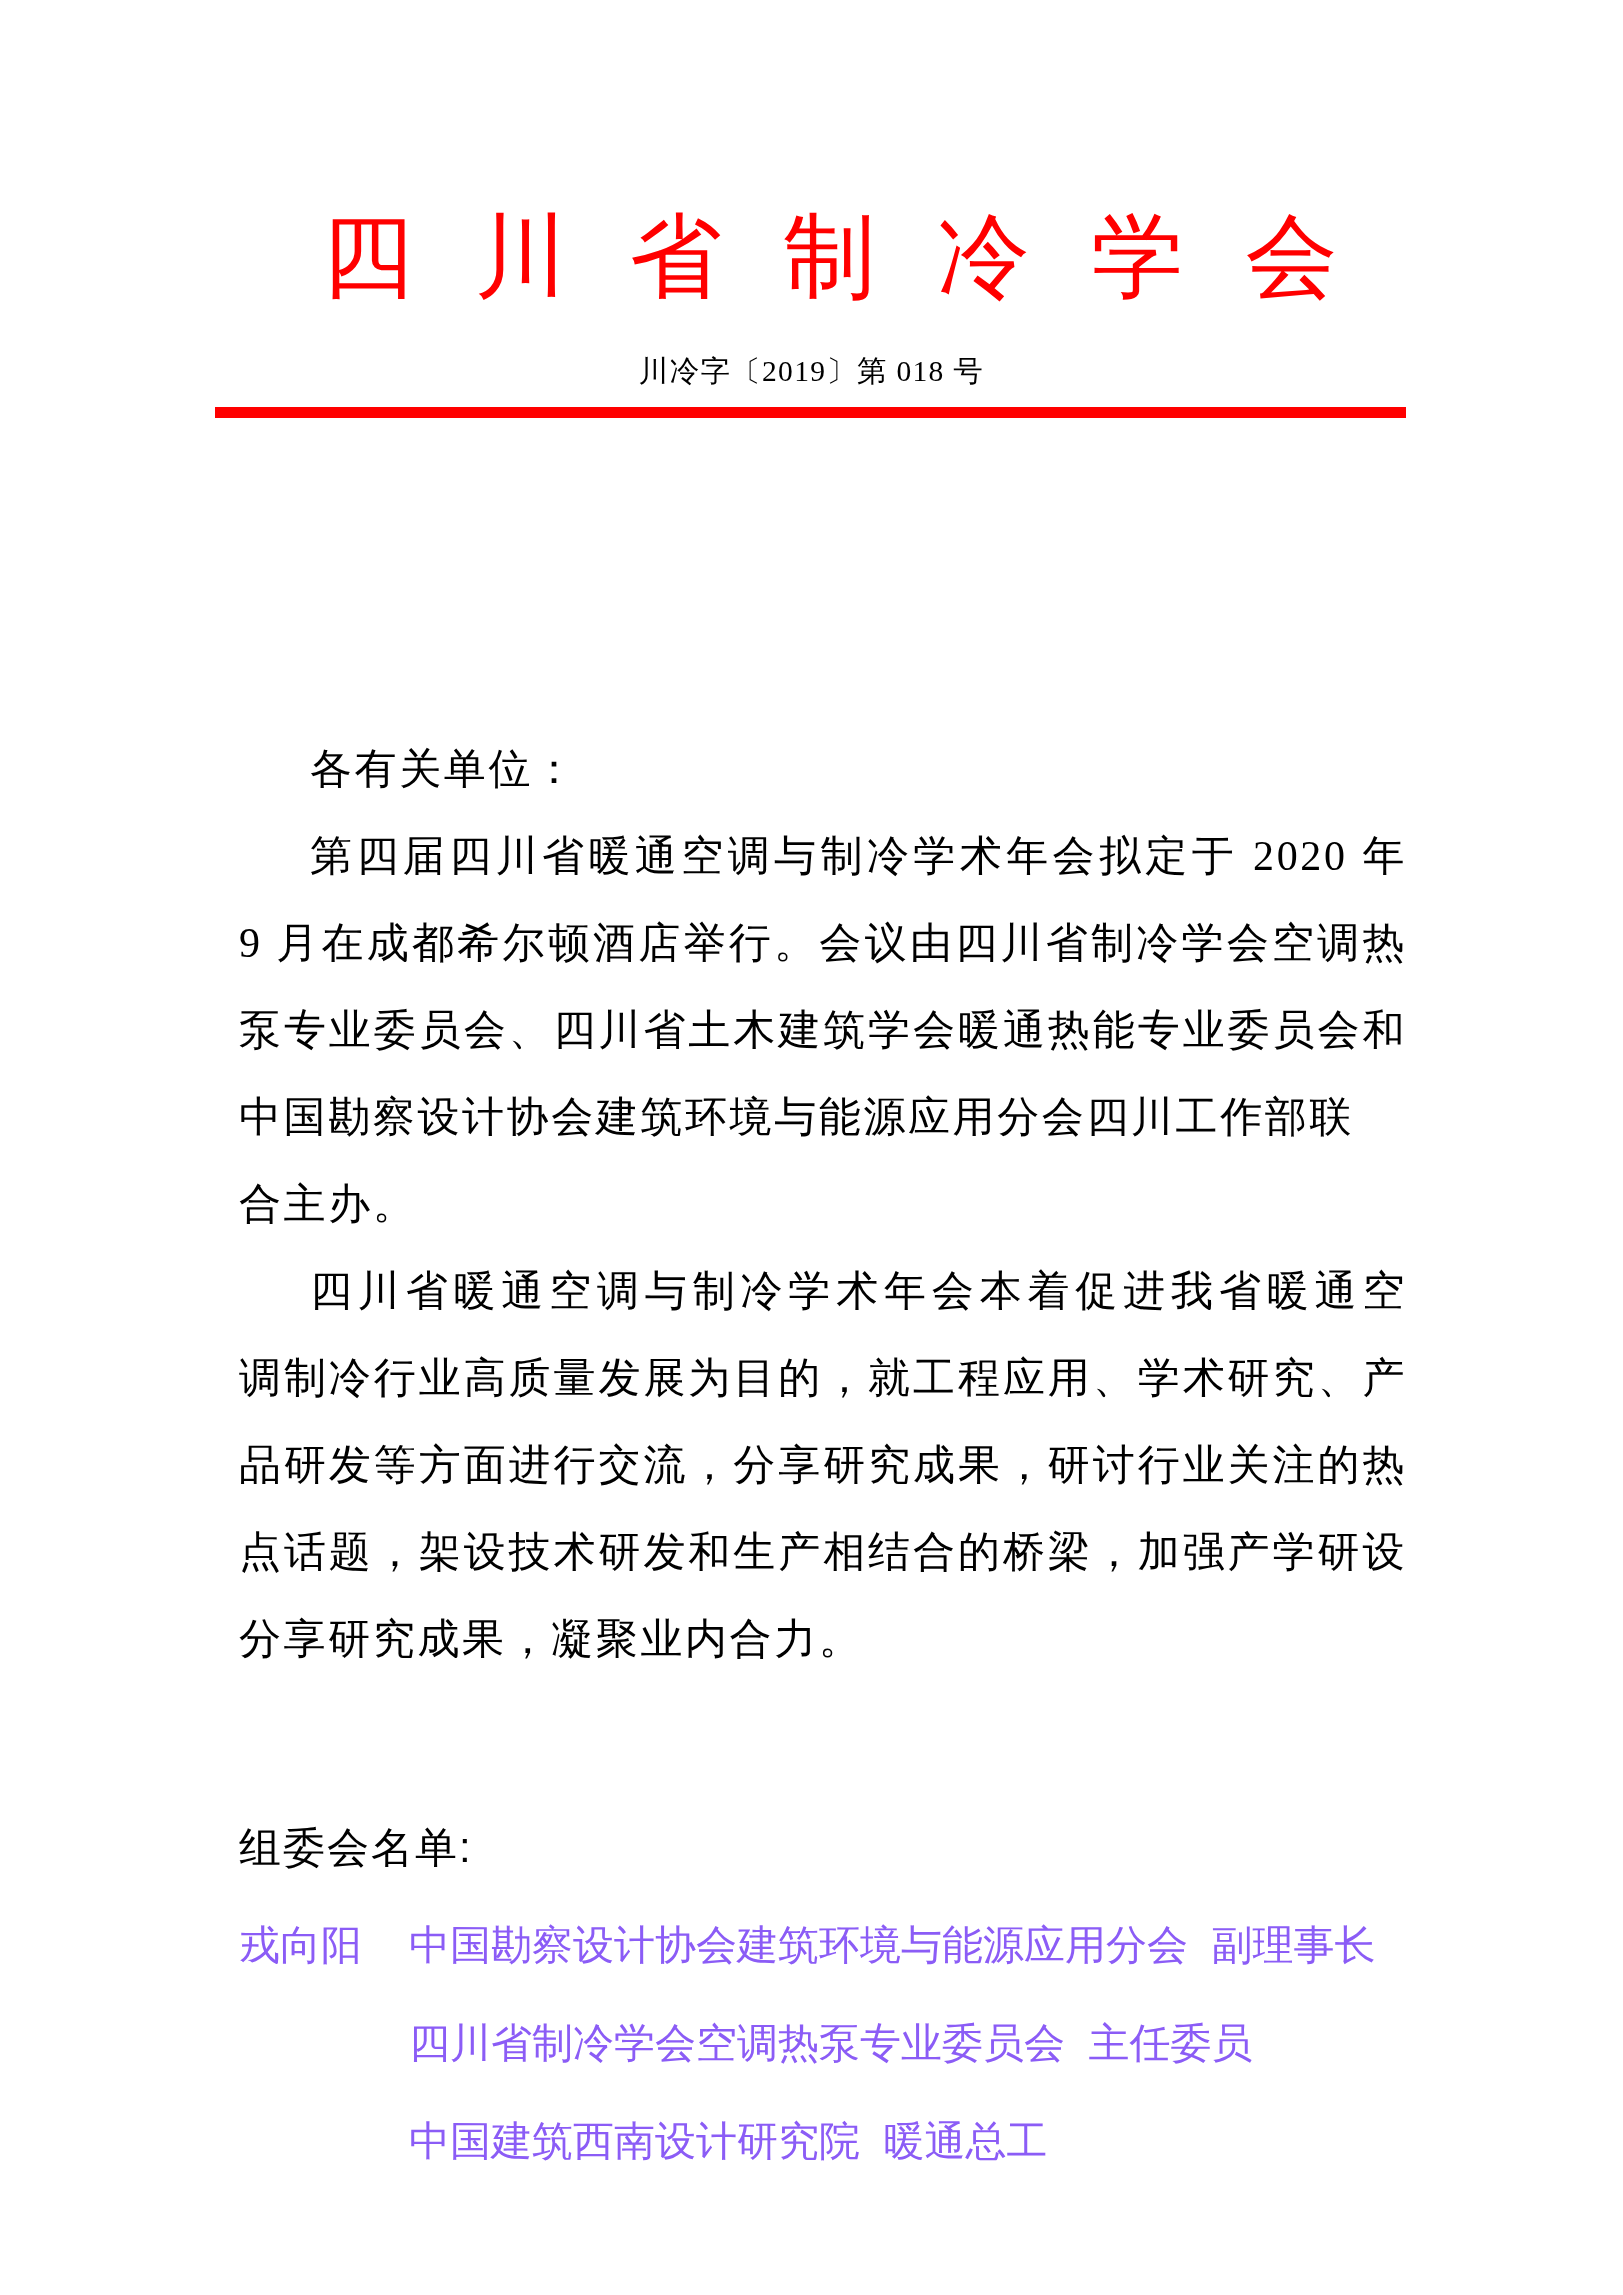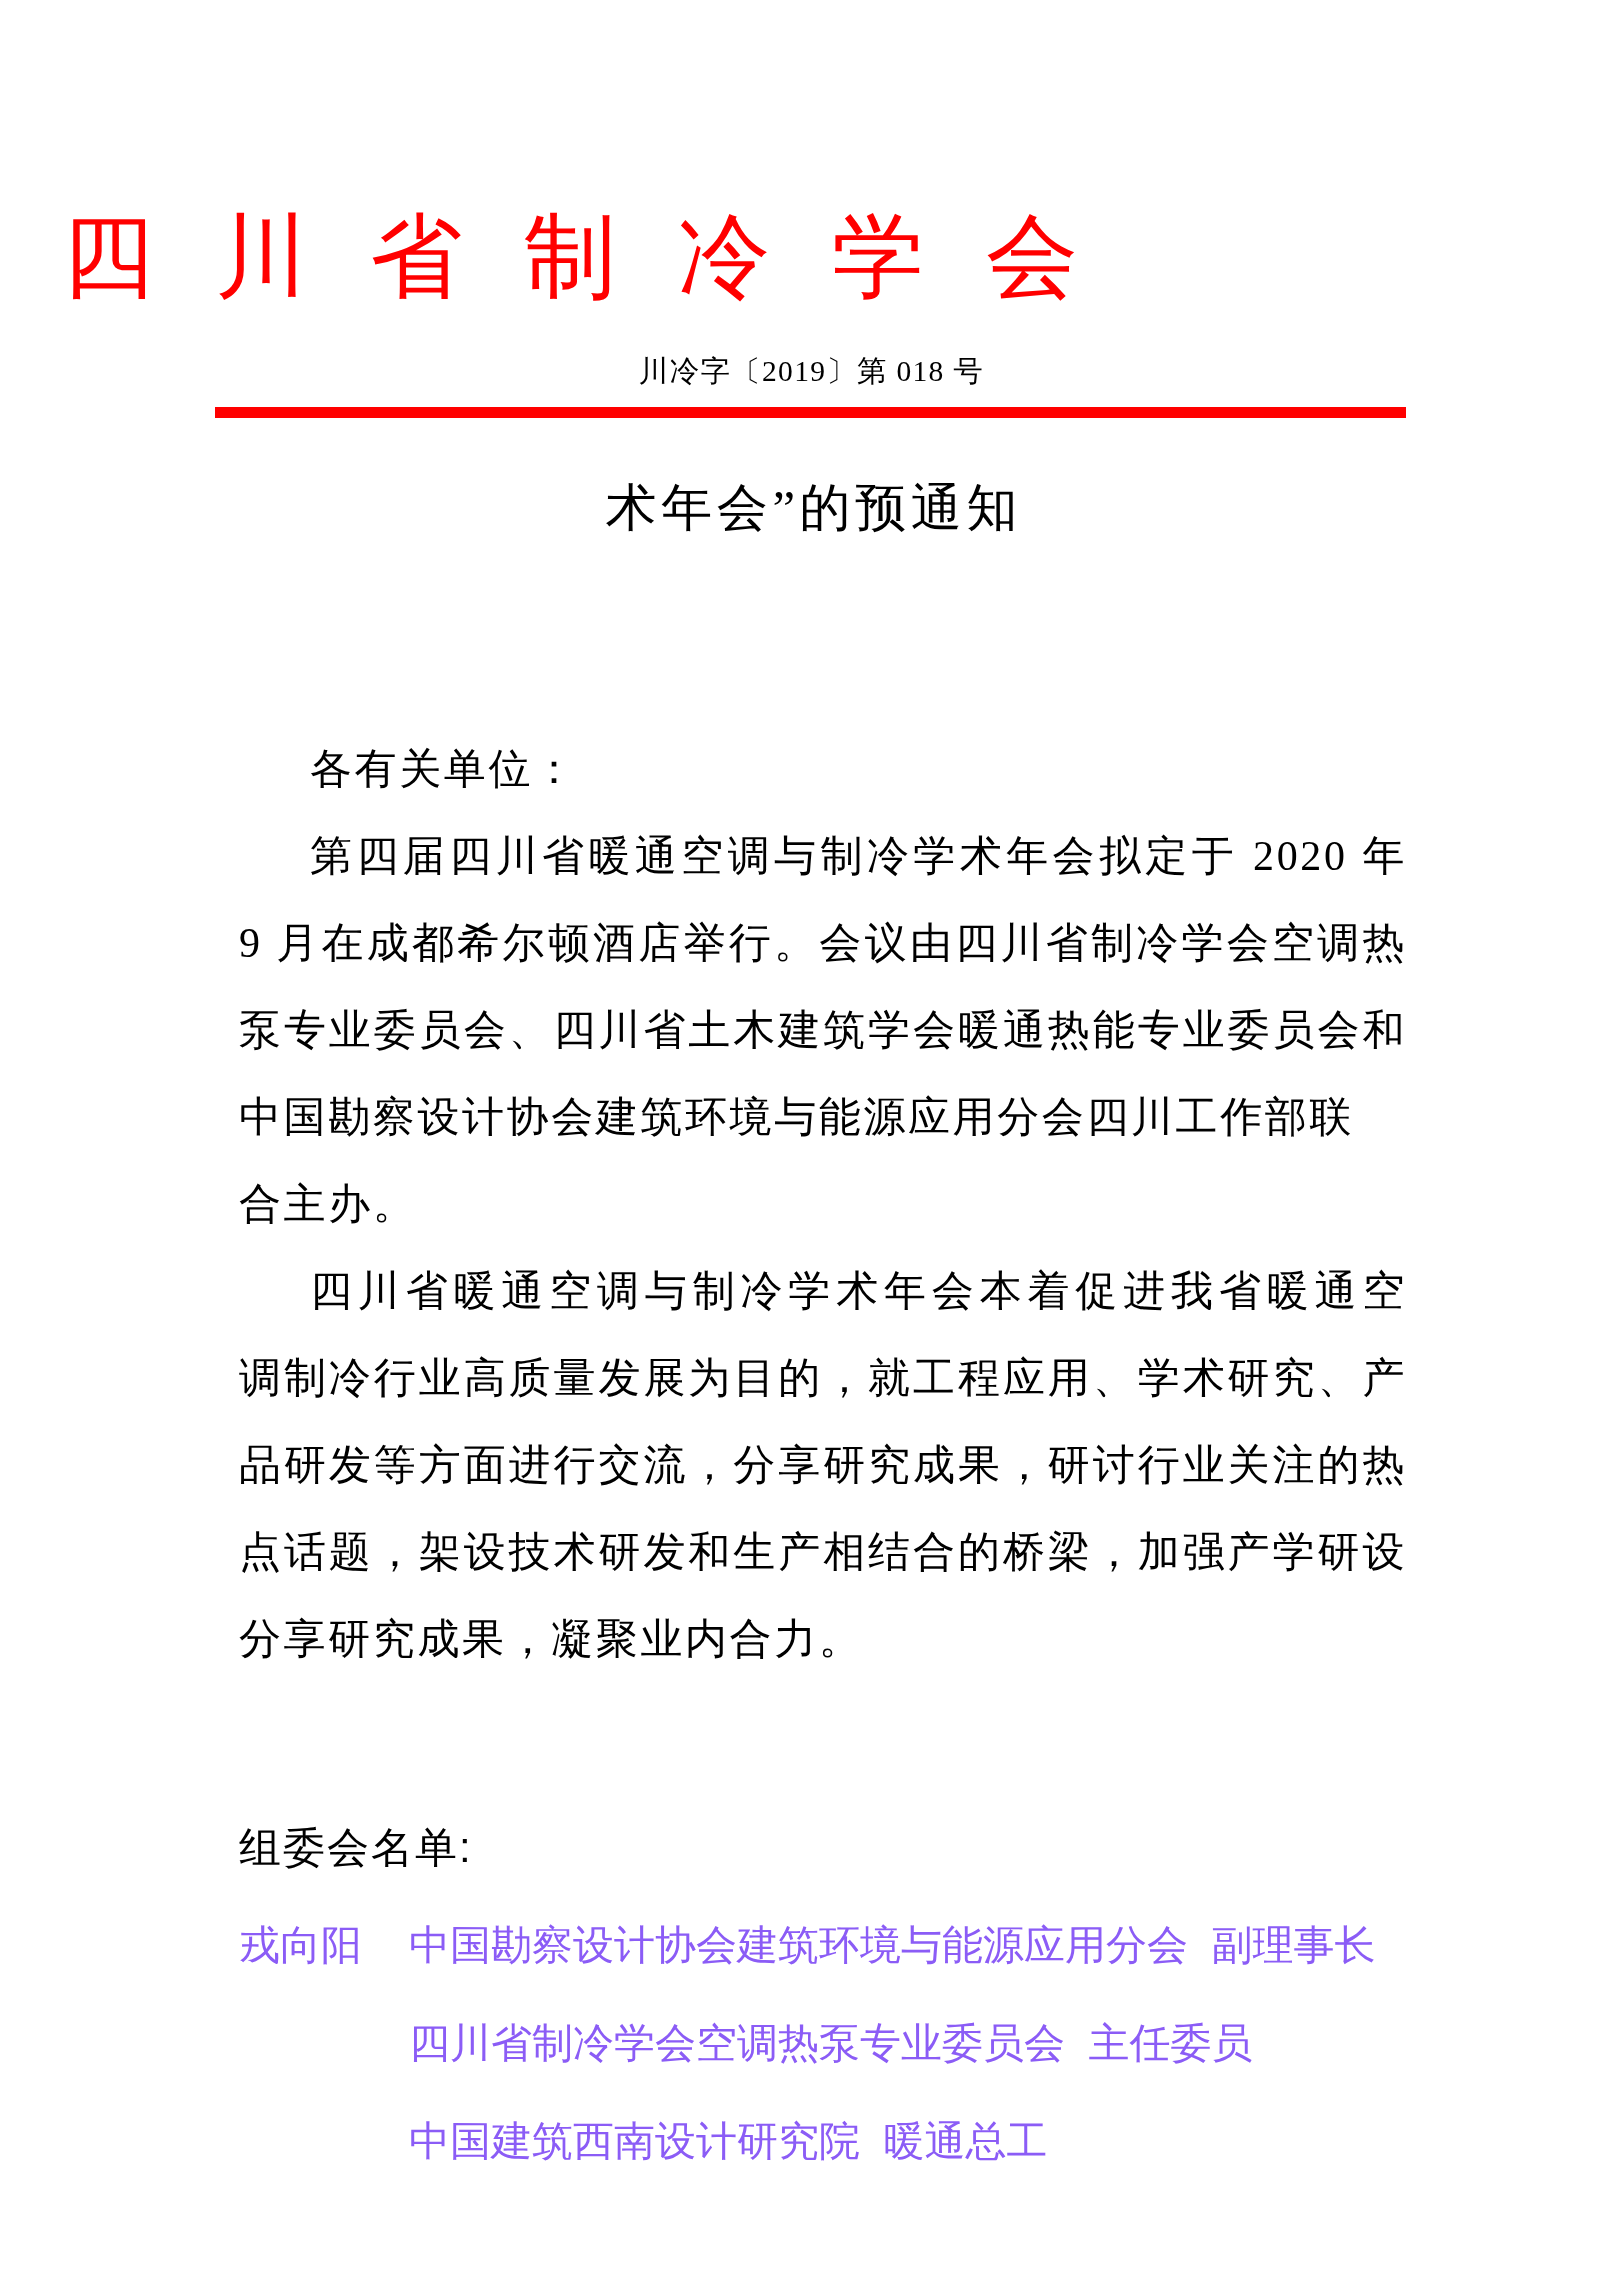--- a/index.html
+++ b/index.html
@@ -16,27 +16,27 @@
     font-family: "Liberation Serif", "DejaVu Serif", serif;
     color: #000000;
   }
 
   
   #org-title {
     position: absolute;
     top: 208px;
     left: 0;
     width: 1623px;
-    text-align: left;
+    text-align: center;
     font-size: 92px;
     line-height: 98px;
     font-weight: 400;
     color: #ff0000;
     letter-spacing: 62px;
-    padding-left: 62px;
+    padding-left: 98px;
     box-sizing: border-box;
     white-space: nowrap;
   }
 
   
   #doc-number {
     position: absolute;
     top: 351px;
     left: 0;
     width: 1623px;
@@ -126,21 +126,20 @@
 
 <div id="page">
 
   <div id="org-title">四川省制冷学会</div>
 
   <div id="doc-number">川冷字〔2019〕第 018 号</div>
 
   <div id="red-rule"></div>
 
   <div id="notice-title">
-    <div>术年会”的预通知</div>
   </div>
 
   <div id="body-text">
     <div class="body-line ind">各有关单位：</div>
     <div class="body-line ind jfull">第四届四川省暖通空调与制冷学术年会拟定于 2020 年</div>
     <div class="body-line jfull">9 月在成都希尔顿酒店举行。会议由四川省制冷学会空调热</div>
     <div class="body-line jfull">泵专业委员会、四川省土木建筑学会暖通热能专业委员会和</div>
     <div class="body-line">中国勘察设计协会建筑环境与能源应用分会四川工作部联</div>
     <div class="body-line">合主办。</div>
     <div class="body-line ind jfull">四川省暖通空调与制冷学术年会本着促进我省暖通空</div>

